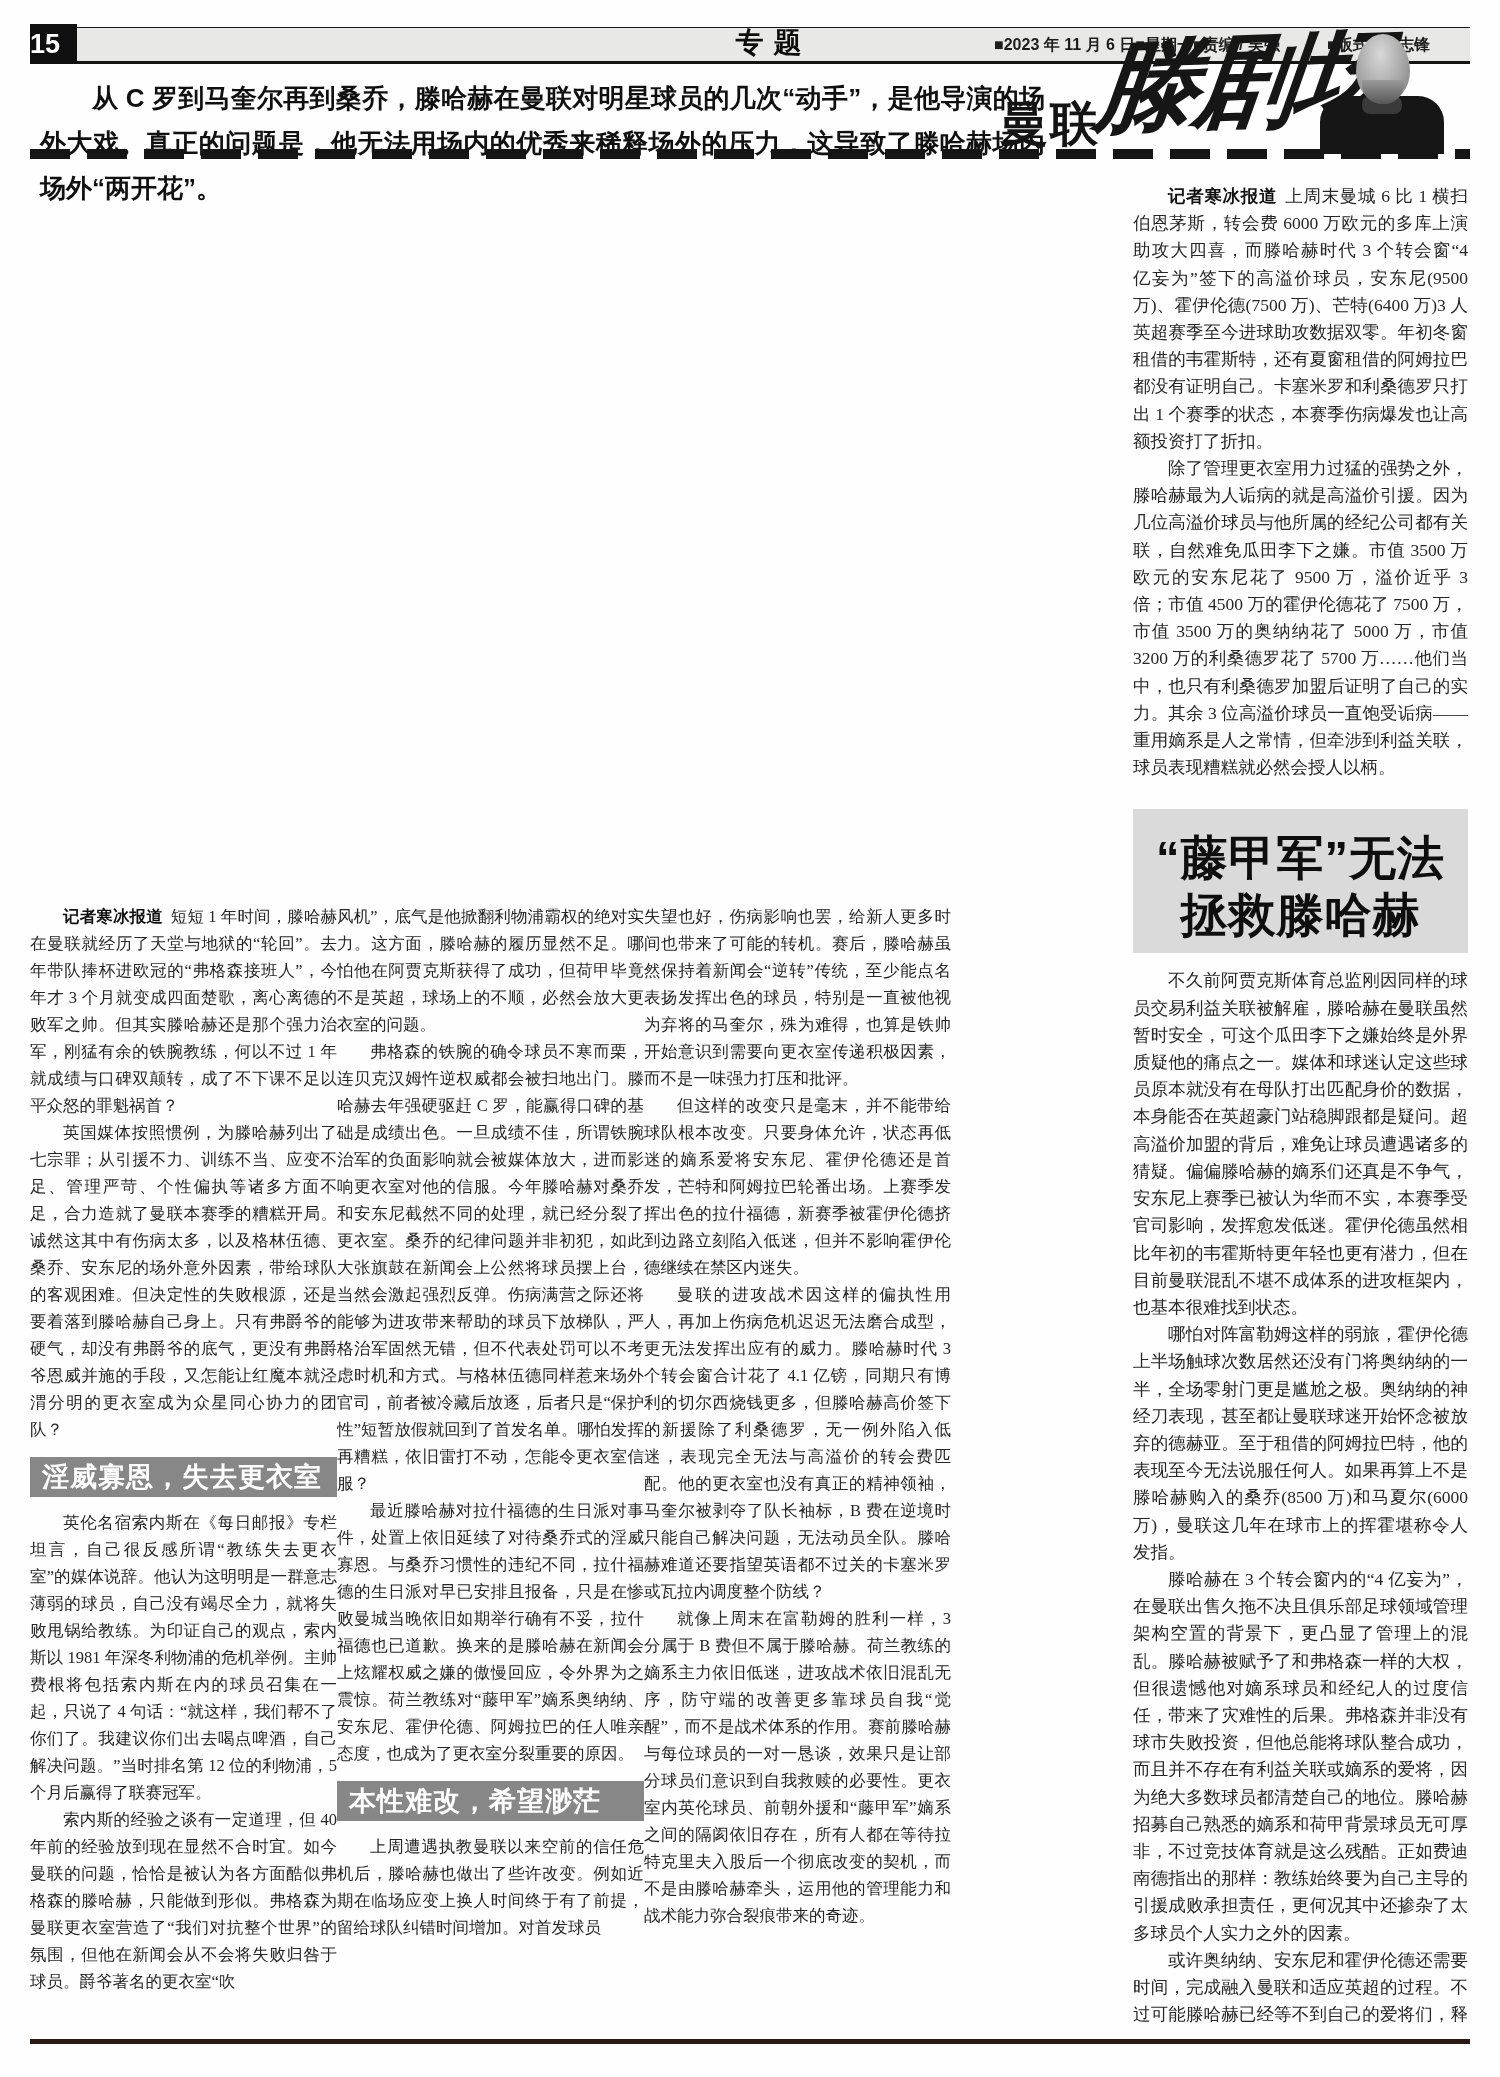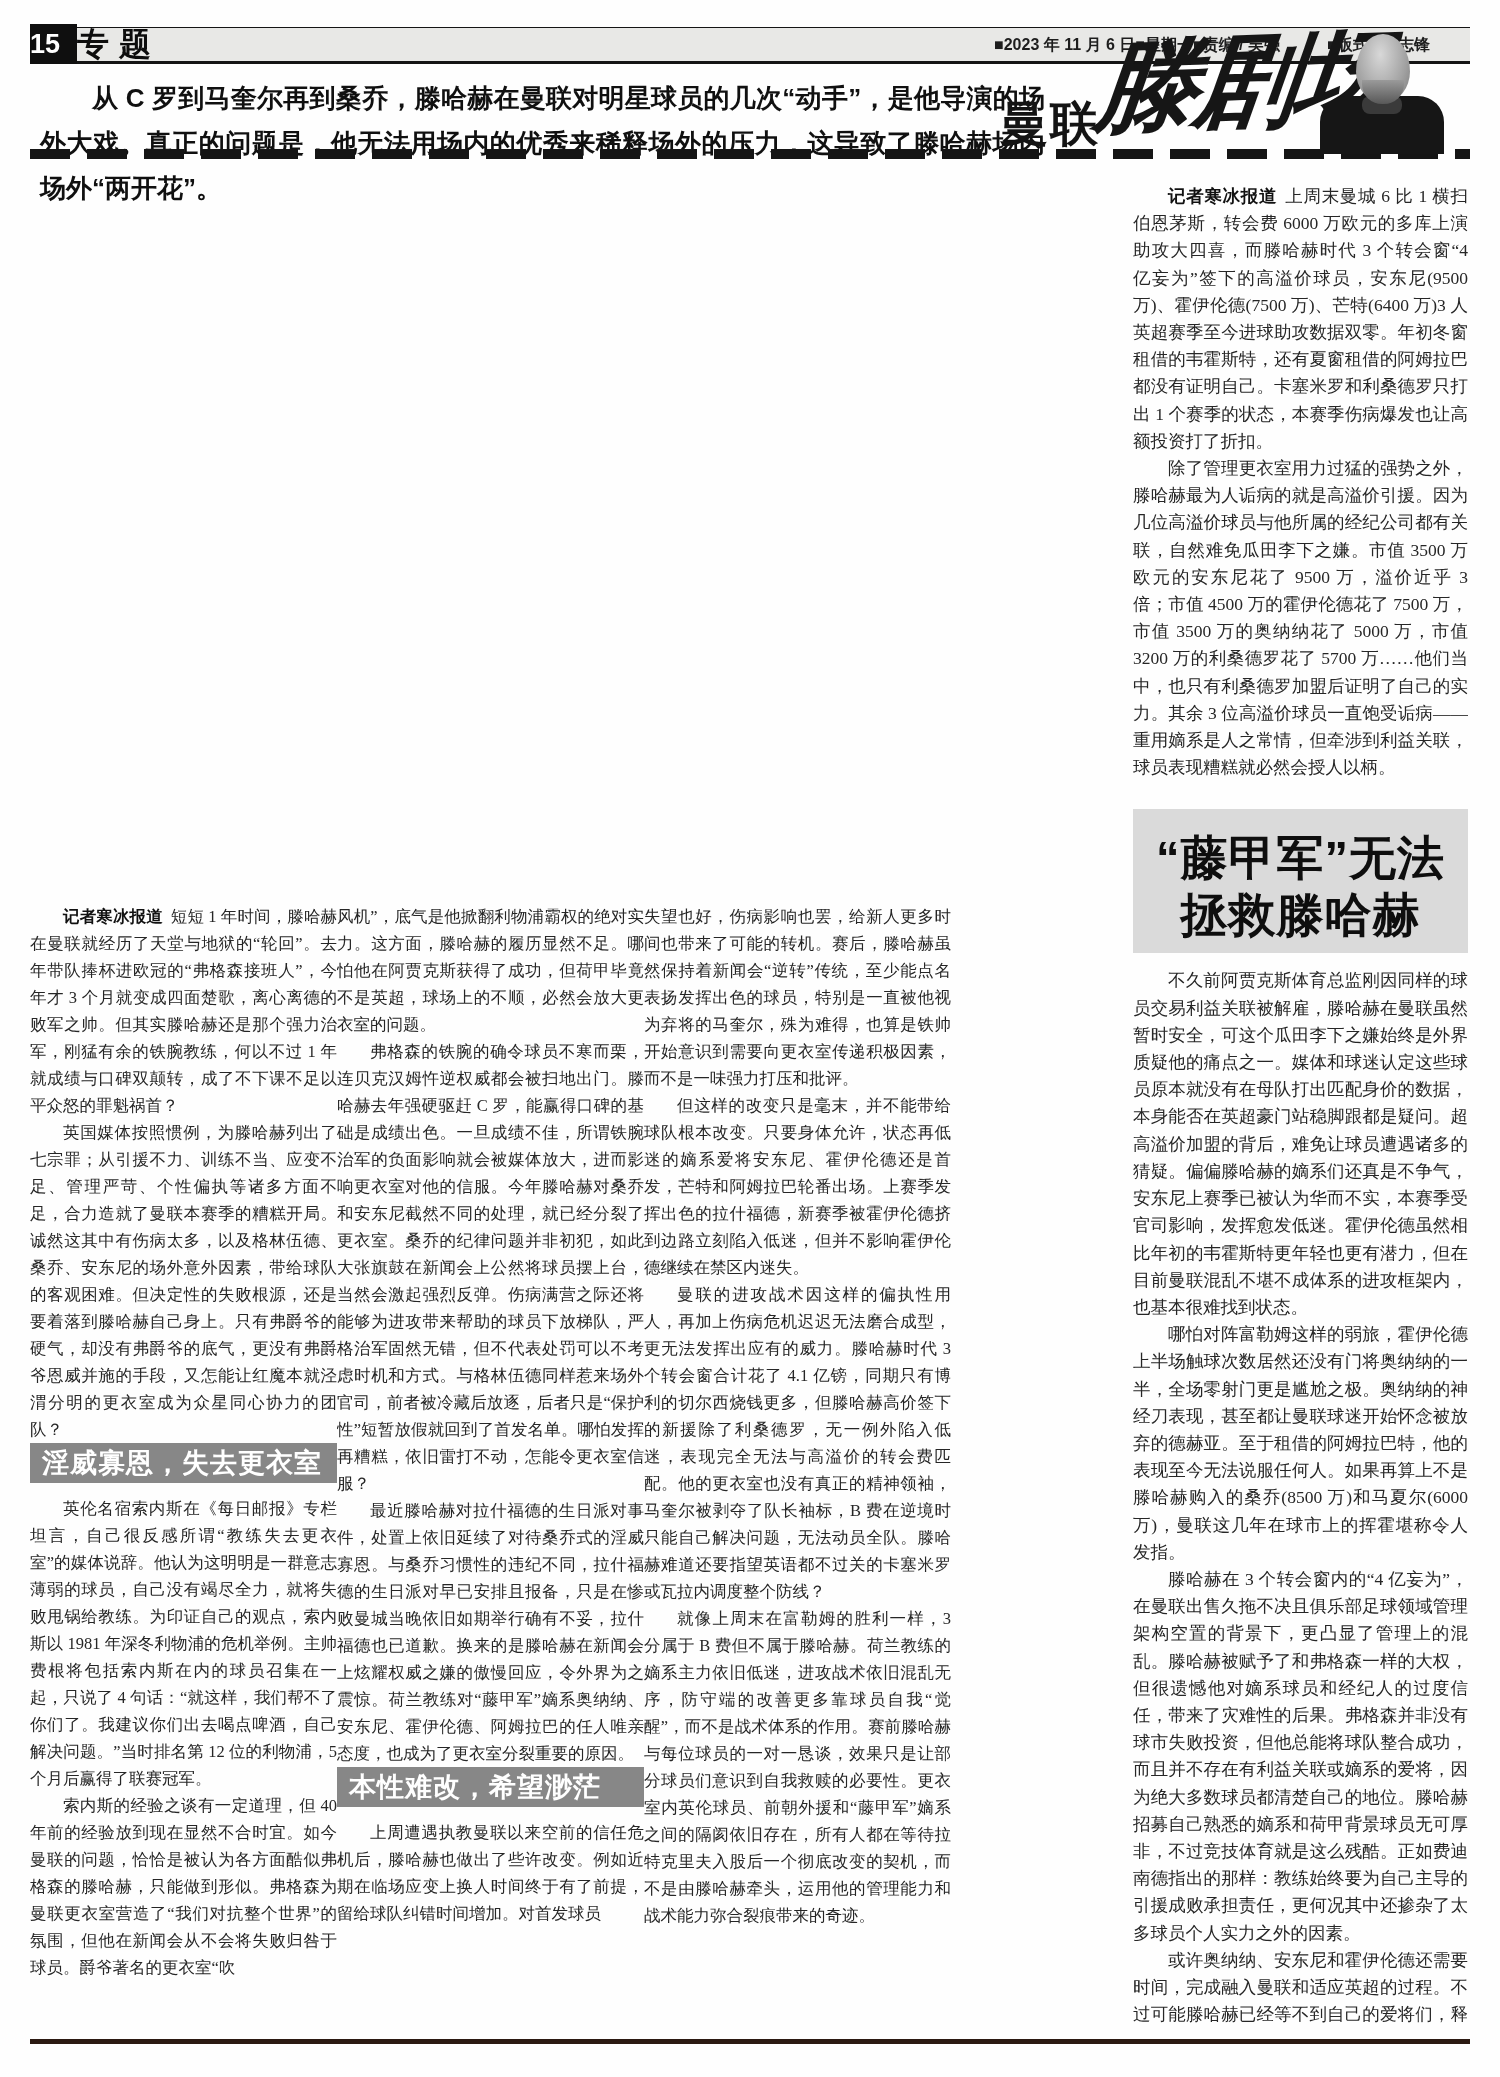--- a/index.html
+++ b/index.html
@@ -4,22 +4,22 @@
 <style>
   html,body{margin:0;padding:0;background:#ffffff;}
   .page{position:relative;width:1500px;height:2077px;background:#fefefe;overflow:hidden;
         font-family:"Liberation Serif","DejaVu Serif",serif;color:#232323;}
 
   
   .pageno{position:absolute;left:30px;top:24px;width:47px;height:40px;background:#0f0f0f;color:#fff;
           font-family:"Liberation Sans",sans-serif;font-weight:700;font-size:27px;line-height:40px;text-align:left;}
   .band{position:absolute;left:77px;right:30px;top:27px;height:33px;background:#e8e8e6;
         border-top:1px solid #141414;border-bottom:3px solid #141414;z-index:1;}
-  .band-title{position:absolute;left:0;right:0;top:0;text-align:left;
-        font-family:Liberation Serif, serif;font-weight:900;font-size:32px;line-height:33px;
+  .band-title{position:absolute;left:0;right:0;top:0;text-align:center;
+        font-family:Liberation Mono, monospace;font-weight:900;font-size:28px;line-height:33px;
         letter-spacing:10px;color:#0d0d0d;}
   .dateline{position:absolute;right:190px;top:0;font-family:"Liberation Sans",sans-serif;
         font-size:16px;font-weight:600;line-height:33px;color:#1d1d1d;}
   .credit{position:absolute;right:40px;top:0;font-family:"Liberation Sans",sans-serif;
         font-size:16px;font-weight:600;line-height:33px;color:#1d1d1d;}
 
   
   .lead{position:absolute;left:40px;top:76px;width:1005px;
         font-family:"Liberation Sans",sans-serif;font-weight:700;font-size:26px;line-height:45px;
         color:#101010;text-align:justify;text-indent:2em;}
@@ -88,21 +88,21 @@
   .hl2{left:62px;top:288px;font-size:88px;letter-spacing:52px;}
   .hl3{left:6px;top:366px;font-size:88px;letter-spacing:2px;}
 
   
   .cols{position:absolute;left:30px;top:903px;width:1037px;display:flex;}
   .col{width:307px;height:1124px;overflow:hidden;font-size:16.5px;line-height:27px;
        text-align:justify;color:#262626;}
   .col p{margin:0;text-indent:2em;}
   .col p.cont{text-indent:0;}
   .leadin{font-family:Liberation Sans, sans-serif;font-weight:700;color:#111;margin-right:8px;}
-  .subhead{margin:0 0 12px;background:#878787;color:#ffffff;height:40px;line-height:40px;
+  .subhead{margin:14px 0 12px;background:#878787;color:#ffffff;height:40px;line-height:40px;
        padding-left:12px;font-family:"Liberation Sans",sans-serif;font-weight:900;font-size:27px;
        letter-spacing:1px;white-space:nowrap;}
 
   
   .rightcol{position:absolute;left:1133px;top:183px;width:335px;height:1848px;overflow:hidden;
        font-size:17.5px;line-height:27.2px;text-align:justify;color:#262626;}
   .rightcol p{margin:0;text-indent:2em;}
   .bighead{margin:28px 0 14px;background:#dadada;padding:20px 0 10px;text-align:center;
        font-family:"Liberation Sans",sans-serif;font-weight:900;font-size:47px;line-height:57px;
        color:#0e0e0e;letter-spacing:1px;}

